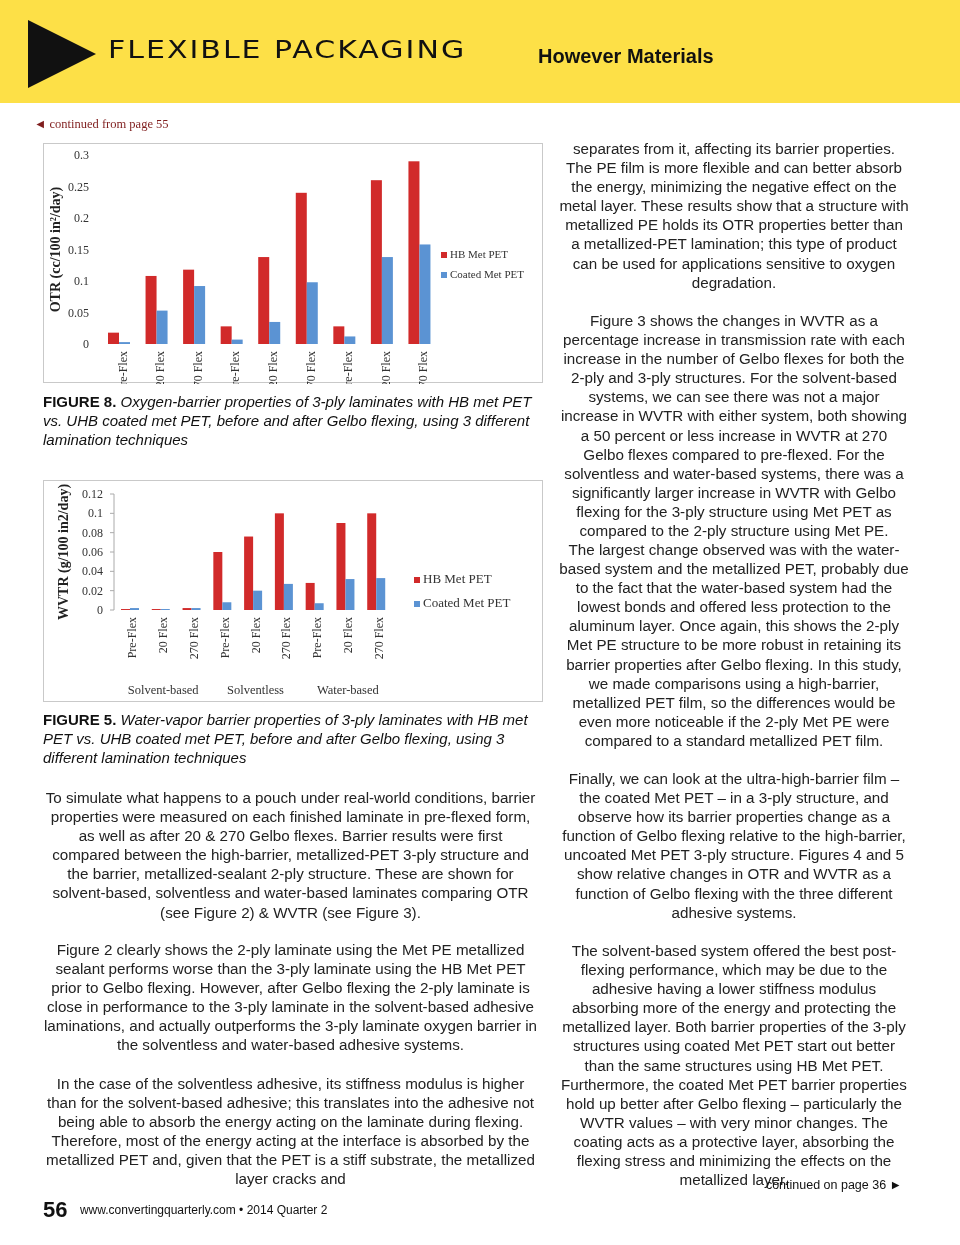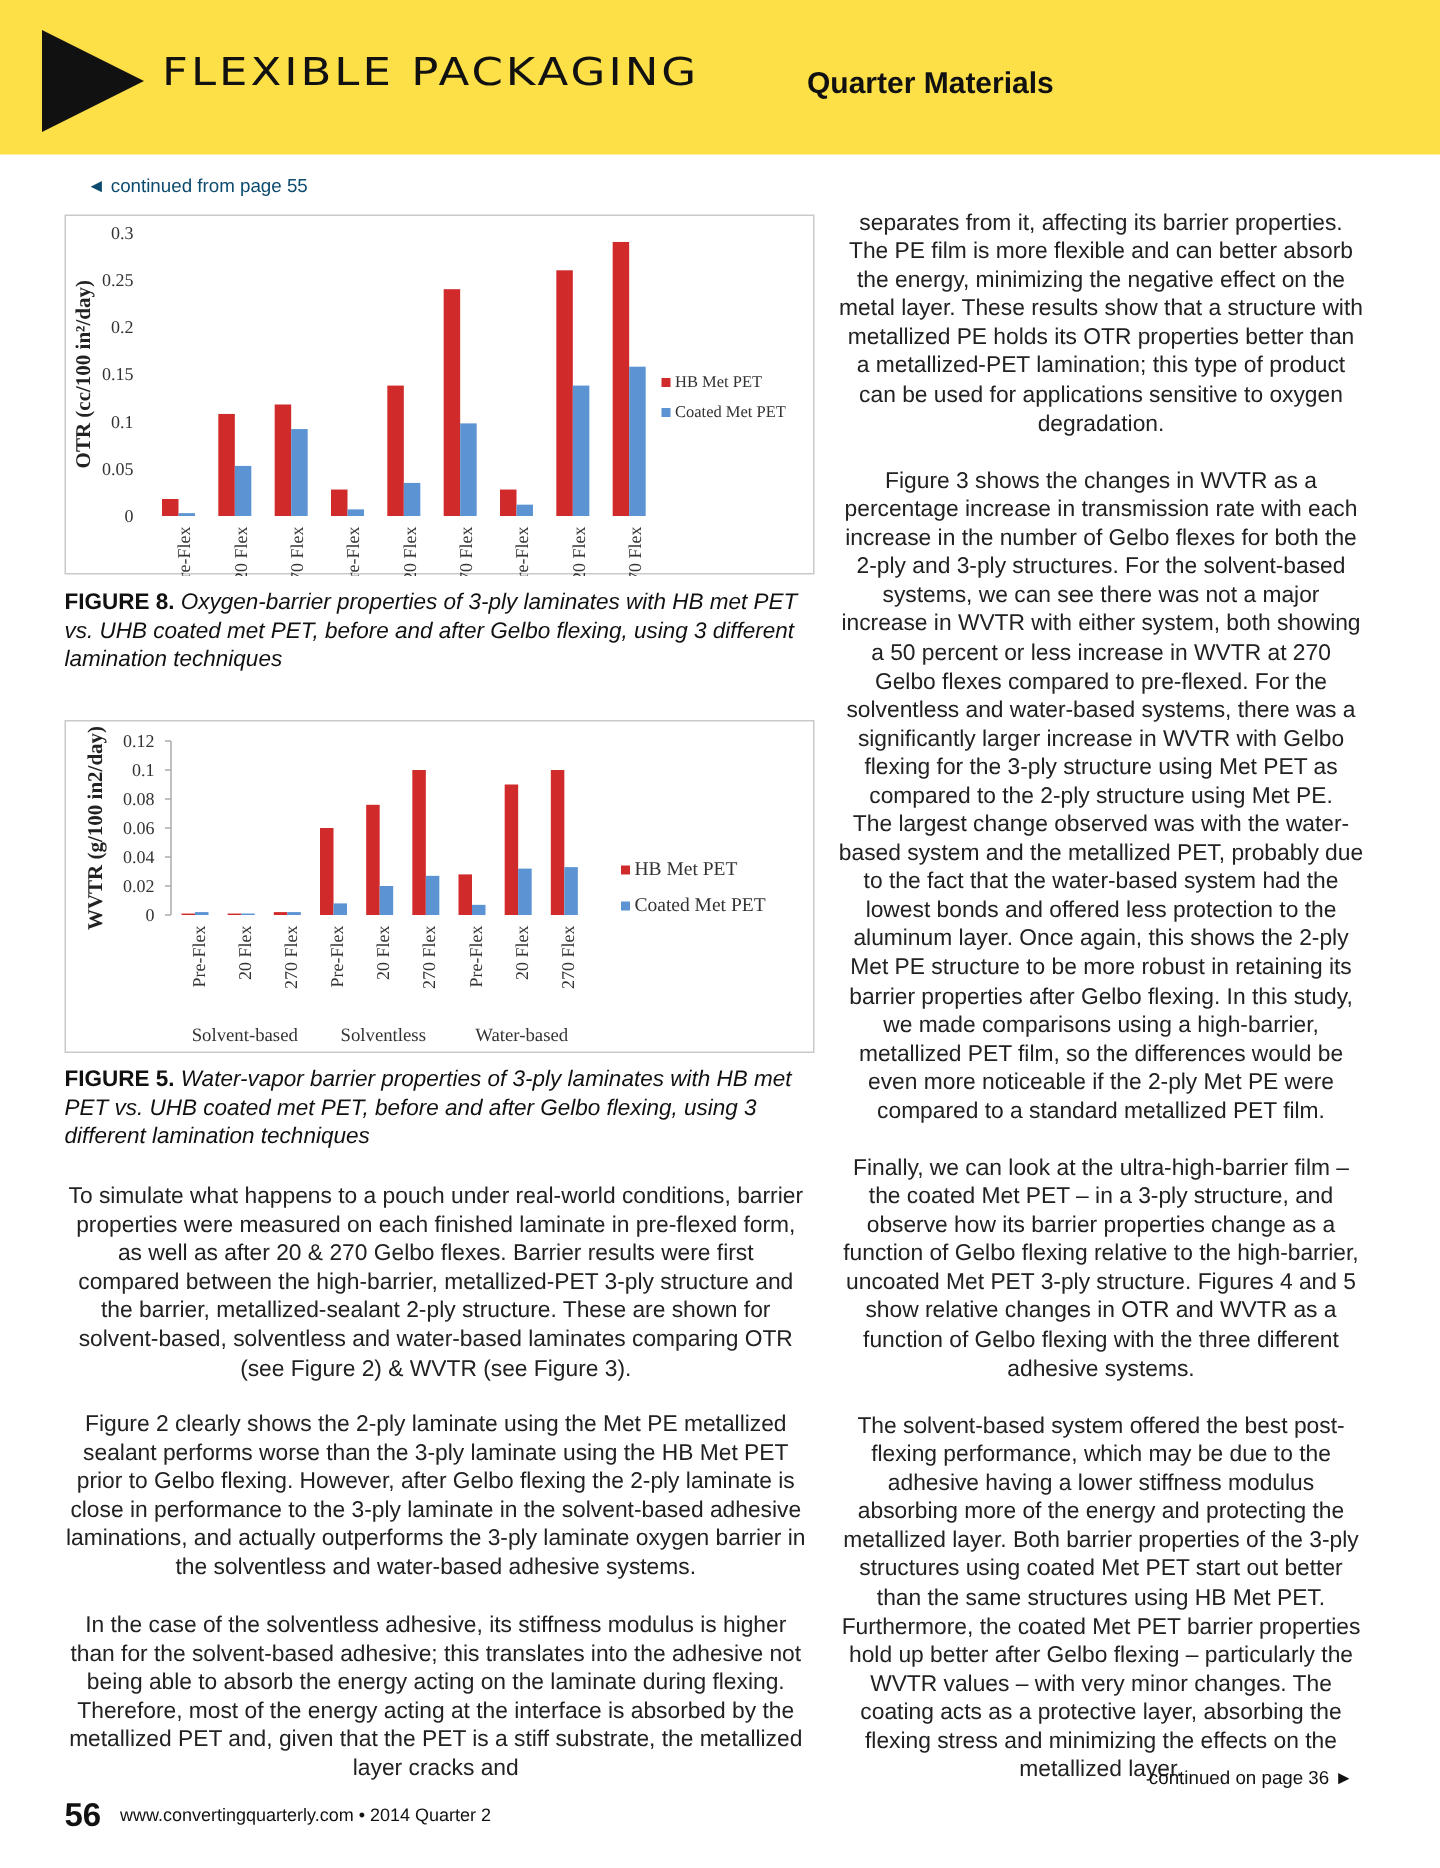--- a/index.html
+++ b/index.html
@@ -7,21 +7,21 @@
   body { position: relative; font-family: "Liberation Serif", serif; color: #222; }
 
   .header { position: absolute; left: 0; top: 0; width: 960px; height: 103px; background: #fde047; }
   .header .tri { position: absolute; left: 28px; top: 20px; width: 0; height: 0;
     border-top: 34px solid transparent; border-bottom: 34px solid transparent; border-left: 68px solid #111; }
   .header .brand { position: absolute; left: 108px; top: 34px; font-family: "DejaVu Sans", sans-serif;
     font-size: 30px; letter-spacing: 2px; color: #111; font-weight: normal; transform: scaleY(0.85); transform-origin: left top; }
   .header .sub { position: absolute; left: 538px; top: 45px; font-family: "Liberation Sans", sans-serif;
     font-size: 20px; font-weight: bold; color: #111; }
 
-  .continued-from { position: absolute; left: 58px; top: 117px; font-family: Liberation Sans, sans-serif; font-size: 12.5px; color: #0c4a6e; }
+  .continued-from { position: absolute; left: 34px; top: 117px; font-family: Liberation Serif, serif; font-size: 12.5px; color: #7f1d1d; }
   .continued-to { position: absolute; right: 58px; top: 1178px; font-family: "Liberation Sans", sans-serif; font-size: 12.5px; color: #111; }
 
   .chart-box { position: absolute; border: 1px solid #c9c9c9; background: #fff; }
   #fig4 { left: 43px; top: 143px; width: 500px; height: 240px; }
   #fig5 { left: 43px; top: 480px; width: 500px; height: 222px; }
   svg text { font-family: "Liberation Serif", serif; }
 
   .caption { position: absolute; left: 43px; width: 500px; font-family: "Liberation Sans", sans-serif; font-size: 15px; line-height: 19px; color: #111; }
   .caption b { font-weight: bold; }
   .caption i { font-style: italic; }
@@ -35,21 +35,21 @@
   .footer { position: absolute; left: 43px; top: 1197px; font-family: "Liberation Sans", sans-serif; color: #111; }
   .footer .pnum { font-size: 22px; font-weight: bold; vertical-align: middle; }
   .footer .site { font-size: 12px; margin-left: 8px; vertical-align: middle; }
 </style>
 </head>
 <body>
 
 <div class="header">
   <div class="tri"></div>
   <div class="brand">FLEXIBLE PACKAGING</div>
-  <div class="sub">Quarter Materials</div>
+  <div class="sub">However Materials</div>
 </div>
 
 <div class="continued-from">◄ continued from page 55</div>
 
 <div class="chart-box" id="fig4">
   <svg id="svg4" width="500" height="240">
       <text x="0" y="0" transform="translate(16,105.5) rotate(-90)" text-anchor="middle" font-size="14" font-weight="bold" fill="#222">OTR (cc/100 in²/day)</text>
       <text x="45" y="204" text-anchor="end" font-size="12" fill="#333">0</text>
       <text x="45" y="172.5" text-anchor="end" font-size="12" fill="#333">0.05</text>
       <text x="45" y="141" text-anchor="end" font-size="12" fill="#333">0.1</text>

